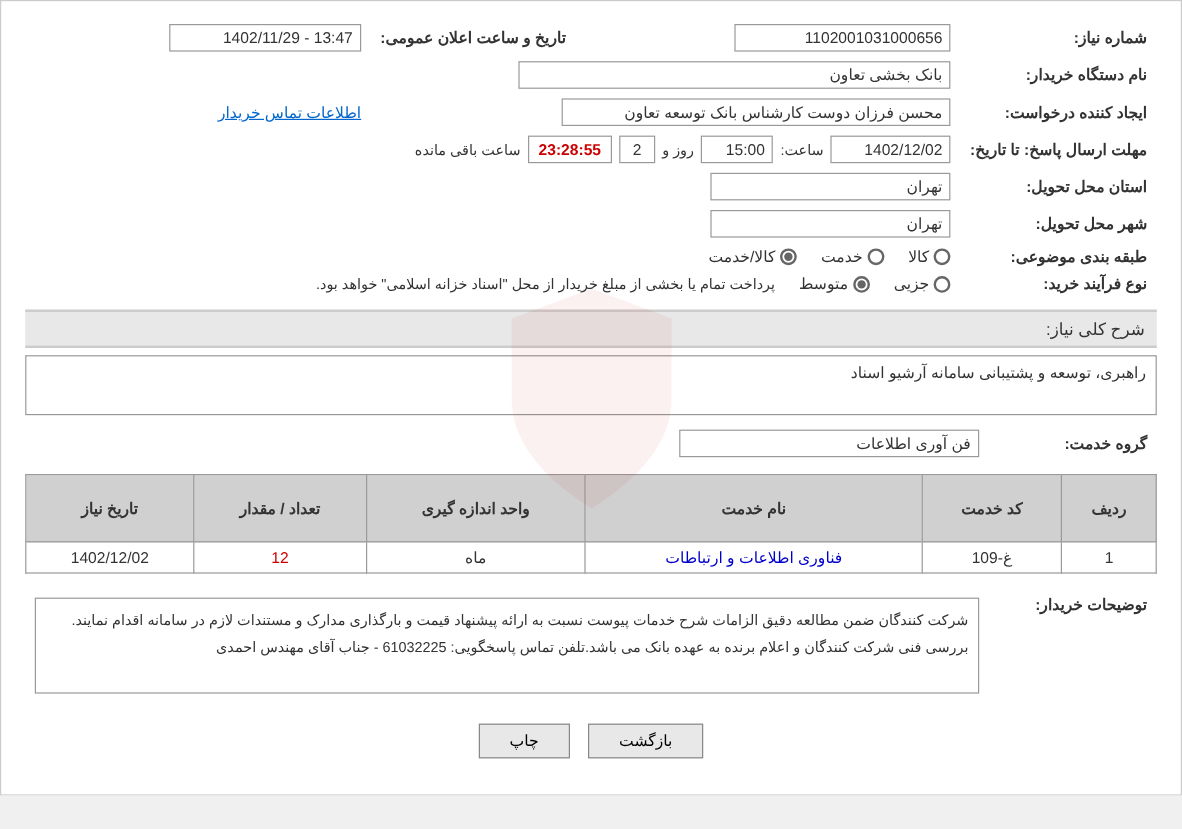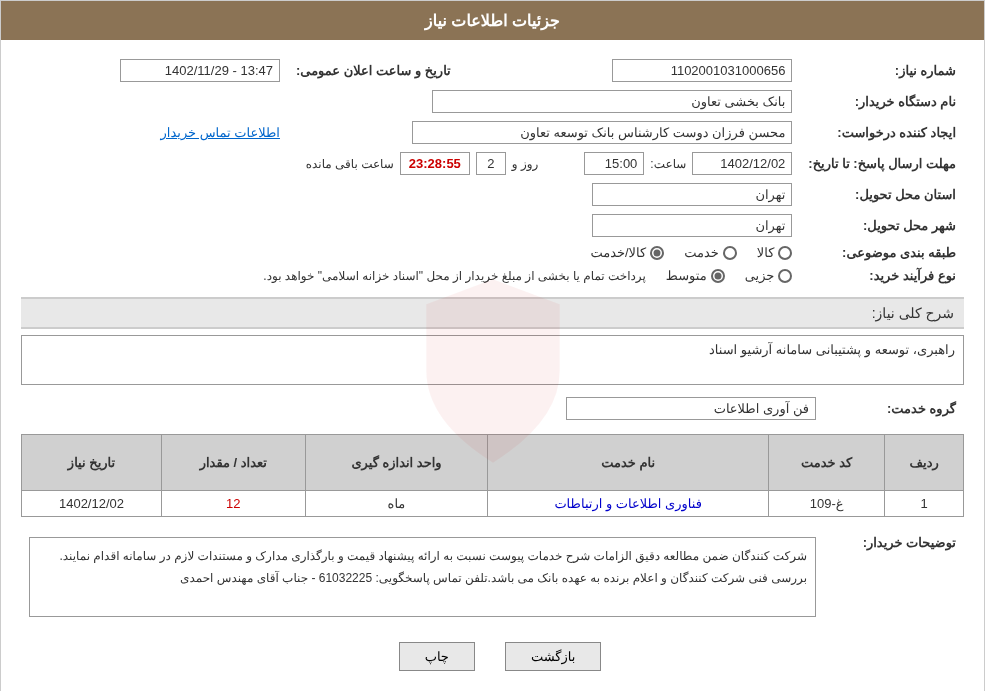--- a/index.html
+++ b/index.html
@@ -51,21 +51,21 @@
       background: #fff;
       padding: 3px 6px;
       display: inline-block;
       min-width: 120px;
     }
     .input-box-wide {
       border: 1px solid #999;
       background: #fff;
       padding: 3px 6px;
       display: inline-block;
-      width: 380px;
+      width: 324px;
     }
     .link-text {
       color: #0066cc;
       text-decoration: underline;
       cursor: pointer;
     }
     .section-header {
       background: #e8e8e8;
       border-top: 2px solid #ccc;
       border-bottom: 2px solid #ccc;
@@ -137,21 +137,20 @@
       gap: 15px;
       margin: 15px 0;
     }
     .btn {
       padding: 6px 25px;
       border: 1px solid #888;
       background: #e8e8e8;
       cursor: pointer;
       font-family: Tahoma, Arial, sans-serif;
       font-size: 13px;
-      margin-left: 15px;
     }
     .content-relative {
       position: relative;
     }
     .row-flex {
       display: flex;
       align-items: center;
       gap: 6px;
     }
     .small-label {
@@ -176,21 +175,20 @@
       width: 200px;
       height: 200px;
       opacity: 0.05;
       pointer-events: none;
     }
   </style>
 </head>
 <body>
 
 <div class="page-wrapper">
-  <div class="header-bar">جزئیات اطلاعات نیاز</div>
 
   <div class="content content-relative">
 
     <svg class="shield-watermark" viewBox="0 0 100 120">
       <path d="M50 5 L90 20 L90 60 Q90 90 50 115 Q10 90 10 60 L10 20 Z" fill="#cc0000" stroke="none"></path>
     </svg>
 
     <table class="info-table">
 
       <tbody>
@@ -221,21 +219,21 @@
           <span class="link-text">اطلاعات تماس خریدار</span>
         </td>
       </tr>
 
       <tr>
         <td class="label-cell">مهلت ارسال پاسخ: تا تاریخ:</td>
         <td class="value-cell" colspan="3">
           <div class="row-flex">
             <span class="input-box" style="min-width:100px;">1402/12/02</span>
             <span class="small-label">ساعت:</span>
-            <span class="input-box" style="min-width:60px;margin-left:40px;">15:00</span>
+            <span class="input-box" style="min-width:60px;">15:00</span>
             <span class="small-label">روز و</span>
             <span class="input-box" style="min-width:30px; text-align:center;">2</span>
             <span class="countdown-box">23:28:55</span>
             <span class="small-label">ساعت باقی مانده</span>
           </div>
         </td>
       </tr>
 
       <tr>
         <td class="label-cell">استان محل تحویل:</td>

